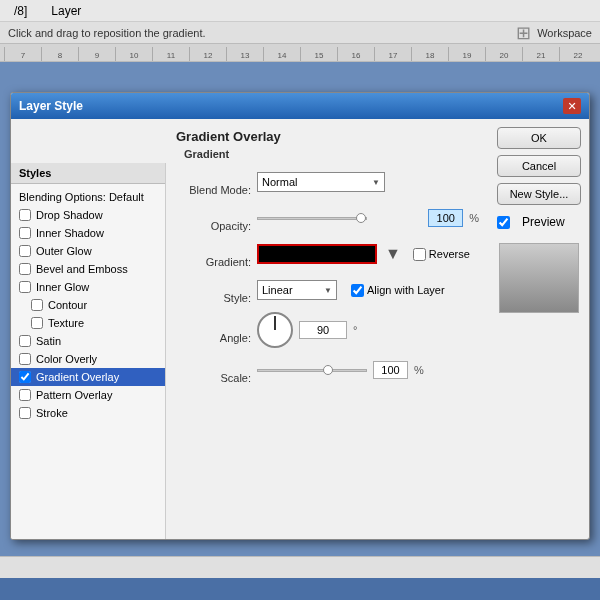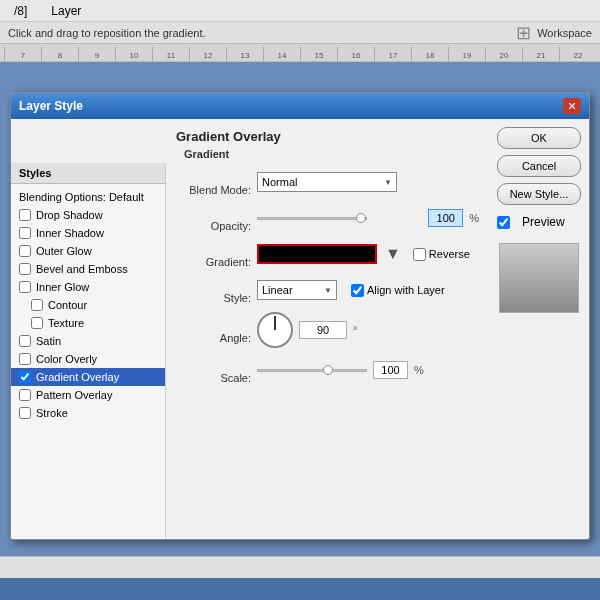--- a/index.html
+++ b/index.html
@@ -268,21 +268,21 @@
       width: 100px;
       padding: 8px;
       display: flex;
       flex-direction: column;
       gap: 6px;
       align-items: stretch;
     }
     .right-btn {
       background: linear-gradient(to bottom, #f5f5f5, #e0e0e0);
       border: 1px solid #888;
-      border-radius: 10px;
+      border-radius: 4px;
       padding: 4px 8px;
       font-size: 11px;
       cursor: pointer;
       text-align: center;
       min-height: 22px;
     }
     .preview-box {
       margin-top: 8px;
       width: 80px;
       height: 70px;
@@ -444,21 +444,21 @@
           </div>
         </div>
       </div>
 
       <div class="main-panel">
         <div class="panel-section-title">Gradient Overlay</div>
         <div class="panel-subsection-title">Gradient</div>
 
         <div class="form-row">
           <span class="form-label">Blend Mode:</span>
-          <div class="form-control-dropdown" style="width:140px;">
+          <div class="form-control-dropdown" style="width:128px;">
             <span>Normal</span>
             <span class="dropdown-arrow">▼</span>
           </div>
         </div>
 
         <div class="form-row">
           <span class="form-label">Opacity:</span>
           <div class="slider-container">
             <input type="range" class="input-slider" min="0" max="100" value="100" style="width: 110px;">
           </div>

